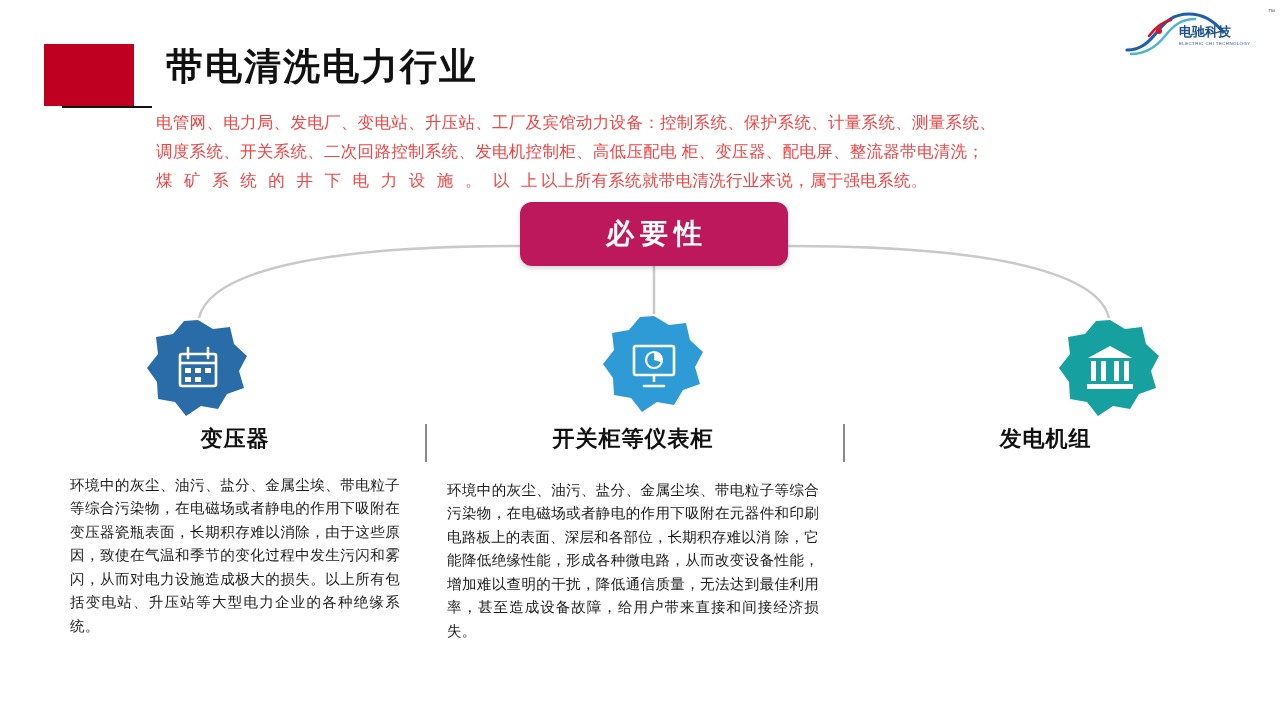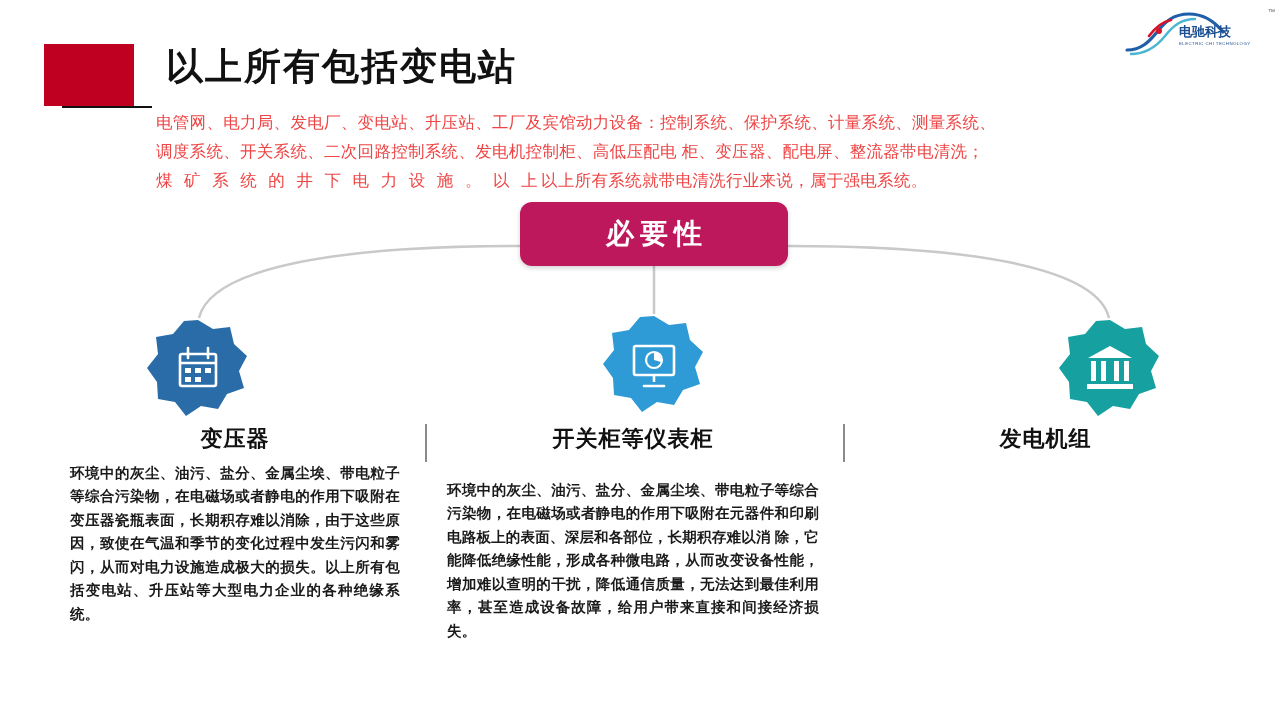--- a/index.html
+++ b/index.html
@@ -142,29 +142,28 @@
   }
   .div-1 { left: 425px; }
   .div-2 { left: 843px; }
 
   .col-title {
     text-align: center;
     font-size: 22px;
     font-weight: 700;
     color: #111;
     letter-spacing: 1px;
-    margin: 0 0 8px 0;
+    margin: 0 0 20px 0;
   }
   .col-body {
     font-size: 14.5px;
     line-height: 1.62;
     color: #1a1a1a;
     text-align: justify;
     letter-spacing: 0.2px;
-    font-weight: bold;
   }
   .col-1 .col-body { padding: 0 10px; }
   .col-2 .col-body { padding: 0 4px; margin-top: 25px; }
   .col-3 .col-body { padding: 0 2px; }
 </style>
 </head>
 <body>
 
 <div class="logo-wrap">
   <svg class="logo-swoosh" viewBox="0 0 150 54">
@@ -173,21 +172,21 @@
     <path d="M30 30 C 36 22, 42 16, 52 14" fill="none" stroke="#d4142a" stroke-width="2.6" stroke-linecap="round"></path>
     <circle cx="40" cy="25" r="3" fill="#d4142a"></circle>
     <text x="60" y="30" font-family="Liberation Sans, sans-serif" font-size="13" font-weight="700" fill="#1b4f91">电驰科技</text>
     <text x="60" y="39" font-family="Liberation Sans, sans-serif" font-size="4.4" fill="#1b4f91" letter-spacing="0.4">ELECTRIC CHI TECHNOLOGY</text>
   </svg>
   <span class="logo-tm">™</span>
 </div>
 
 <div class="title-square"></div>
 <div class="title-square-line"></div>
-<div class="main-title">以上所有包括变电站</div>
+<div class="main-title">带电清洗电力行业</div>
 
 <div class="intro">
   <div>电管网、电力局、发电厂、变电站、升压站、工厂及宾馆动力设备：控制系统、保护系统、计量系统、测量系统、</div>
   <div>调度系统、开关系统、二次回路控制系统、发电机控制柜、高低压配电 柜、变压器、配电屏、整流器带电清洗；</div>
   <div>
     <span class="spaced">煤 矿 系 统 的 井 下 电 力 设 施 。 以 上</span><span>以上所有系统就带电清洗行业来说，属于强电系统。</span>
   </div>
 </div>
 
 <svg class="connectors">

